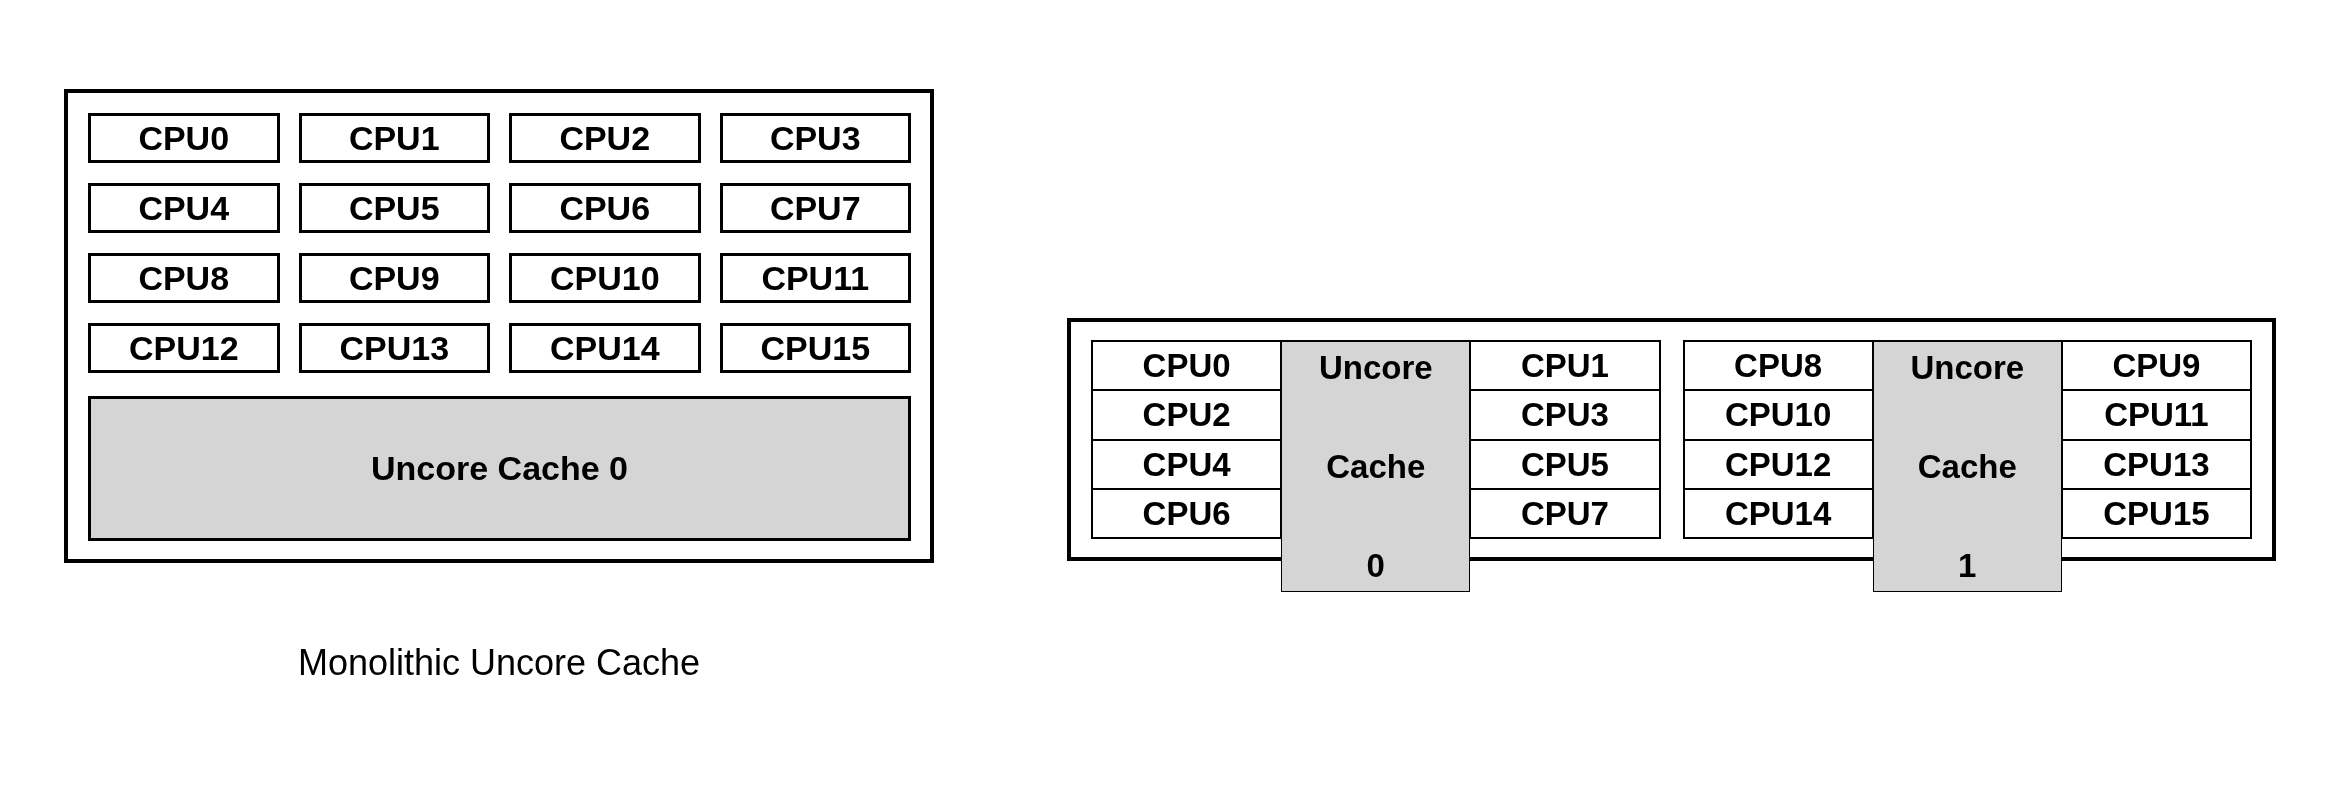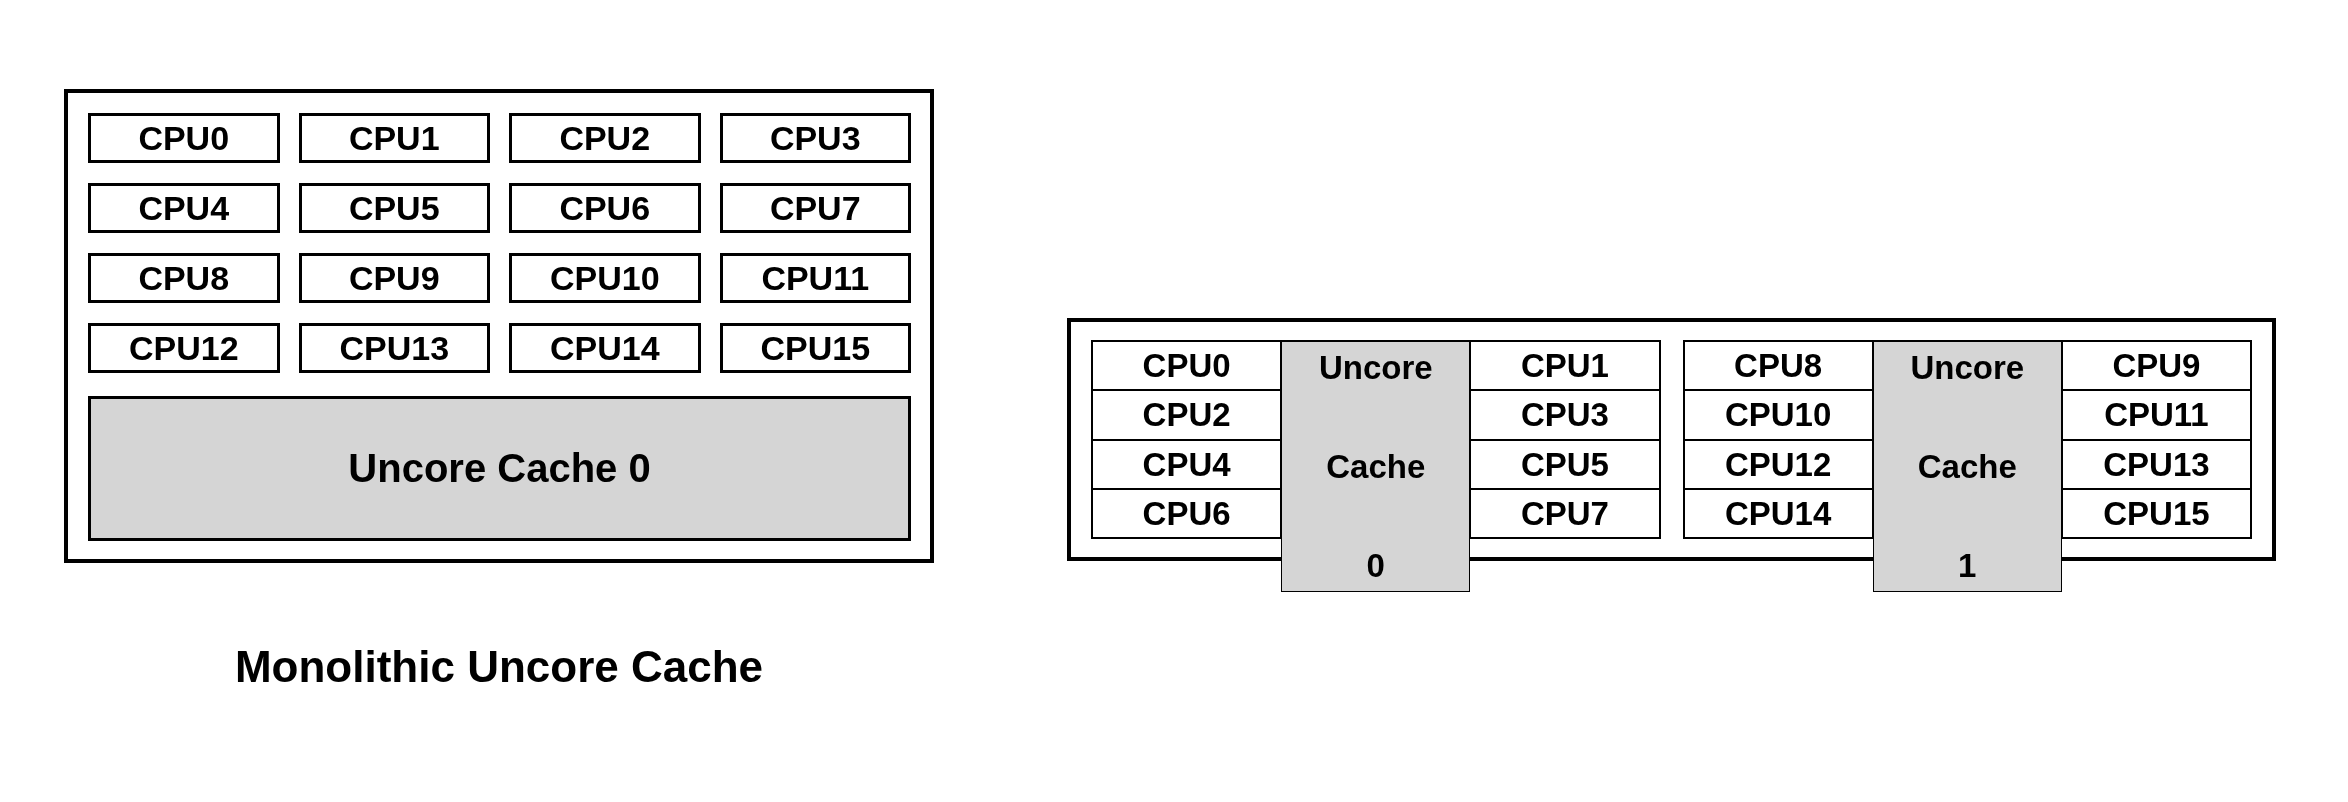--- a/index.html
+++ b/index.html
@@ -49,21 +49,21 @@
     line-height: 1;
   }
   .mono-cache {
     margin-top: 23px;
     flex: 1;
     border: 3px solid var(--border);
     background: var(--cache_fill);
     display: flex;
     align-items: center;
     justify-content: center;
-    font-size: 40px;
+    font-size: 34px;
     text-align: right;
   }
 
   
   .split-diagram {
     position: absolute;
     left: 1067px; top: 318px;
     width: 1209px; height: 243px;
     border: 4px solid var(--border);
     background: var(--background);
@@ -102,22 +102,22 @@
     font-size: 33px;
     line-height: 51px;
     text-align: center;
     gap: 48px;
   }
 
   
   .caption {
     position: absolute;
     top: 642px;
-    font-size: 44px;
-    font-weight: bold;
+    font-size: 36px;
+    font-weight: normal;
     text-align: center;
     white-space: nowrap;
   }
   .caption.mono { left: 64px;  width: 870px; }
   .caption.split { left: 1067px; width: 1209px; }
 </style>
 </head>
 <body>
 
 <div class="canvas">

